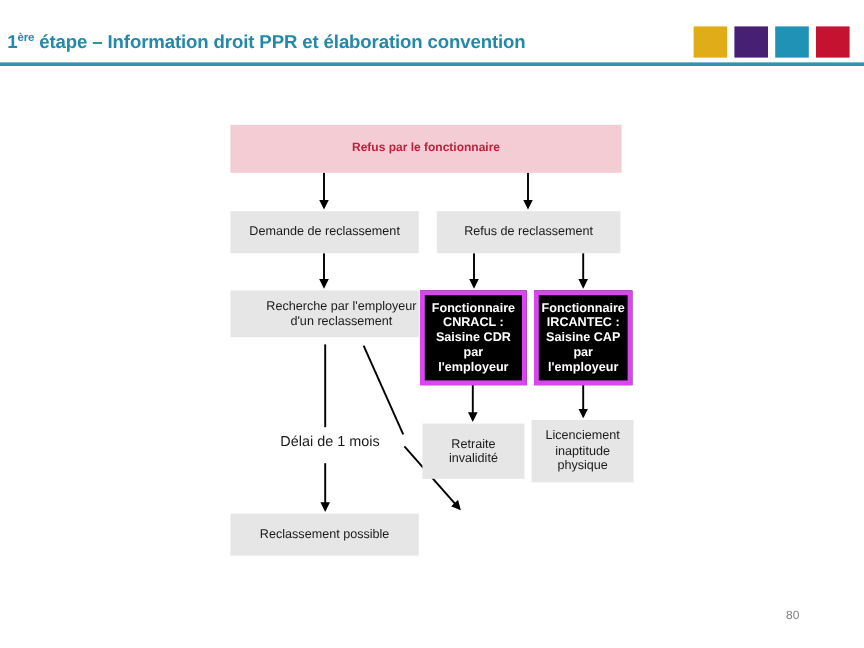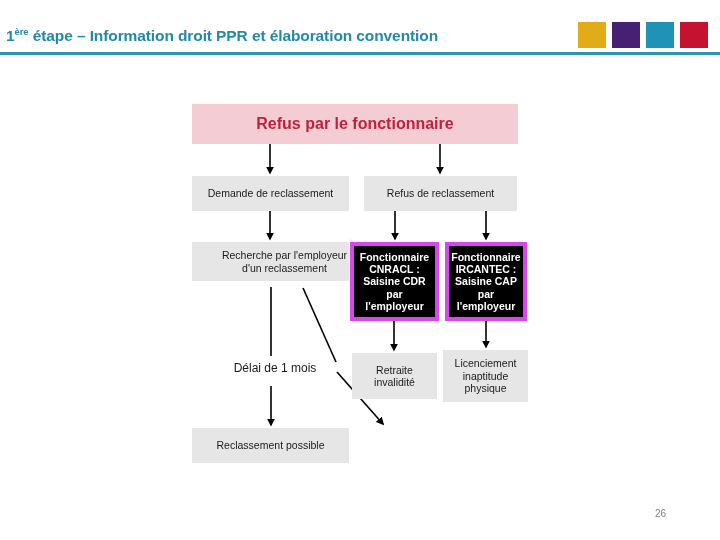--- a/index.html
+++ b/index.html
@@ -83,21 +83,21 @@
     align-items: center;
     justify-content: center;
     text-align: center;
     line-height: 1.18;
   }
 
   .node-pink {
     background: #f4cdd4;
     color: #c0203c;
     font-weight: bold;
-    font-size: 16px;
+    font-size: 10px;
   }
   .node-gray {
     background: #e6e6e6;
     color: #1a1a1a;
     font-size: 10.5px;
   }
   .node-purple {
     background: #000000;
     color: #ffffff;
     font-weight: bold;
@@ -234,13 +234,13 @@
       <span>physique</span>
     </span>
   </div>
 
   <div class="node node-gray" id="node-reclassement-possible">
     <span>Reclassement possible</span>
   </div>
 
 </div>
 
-<div id="page-number">26</div>
+<div id="page-number">80</div>
 
 </body></html>

